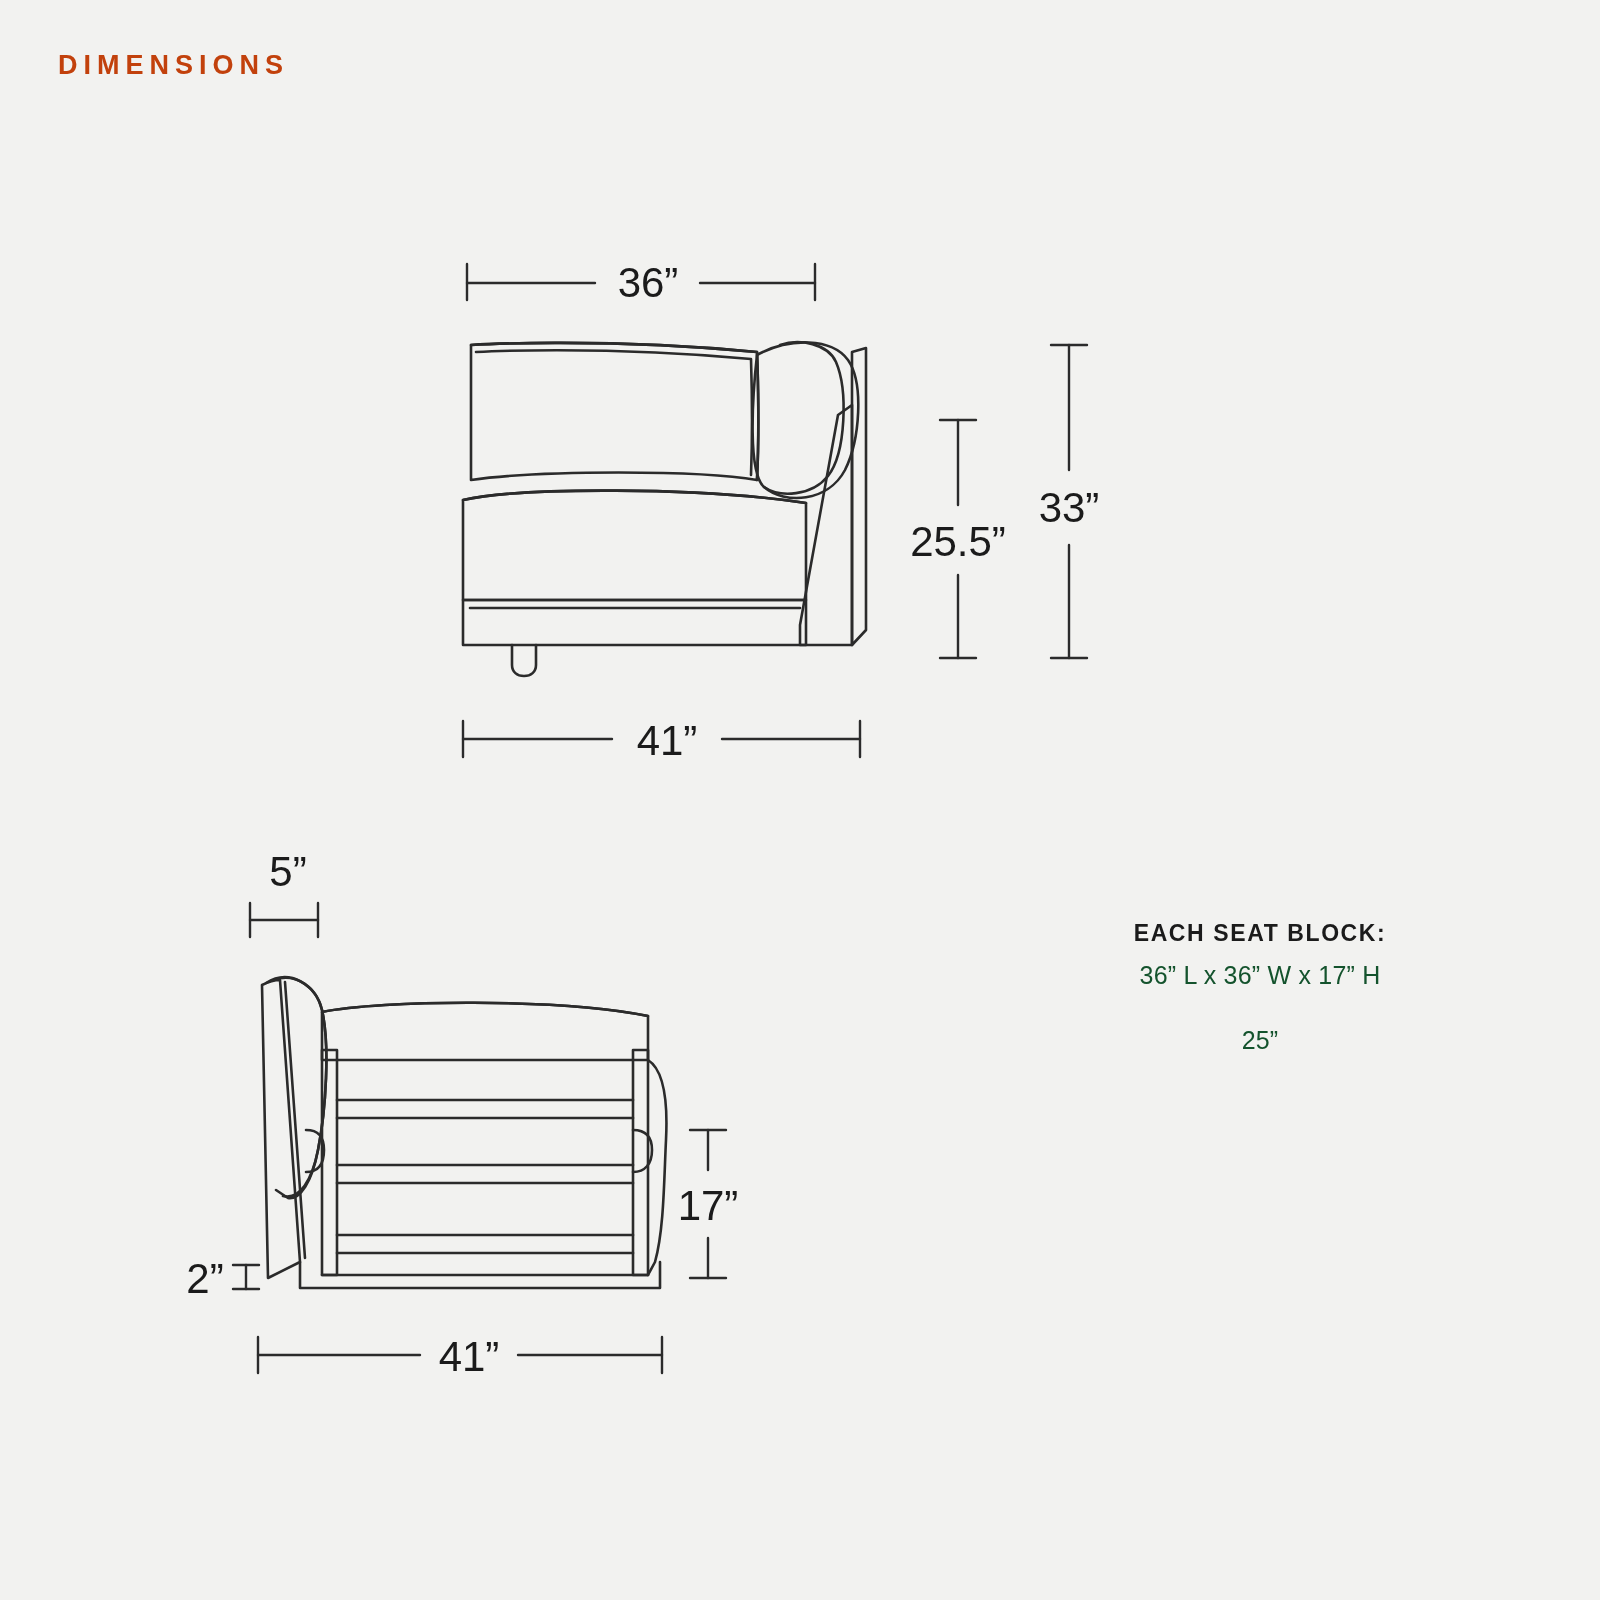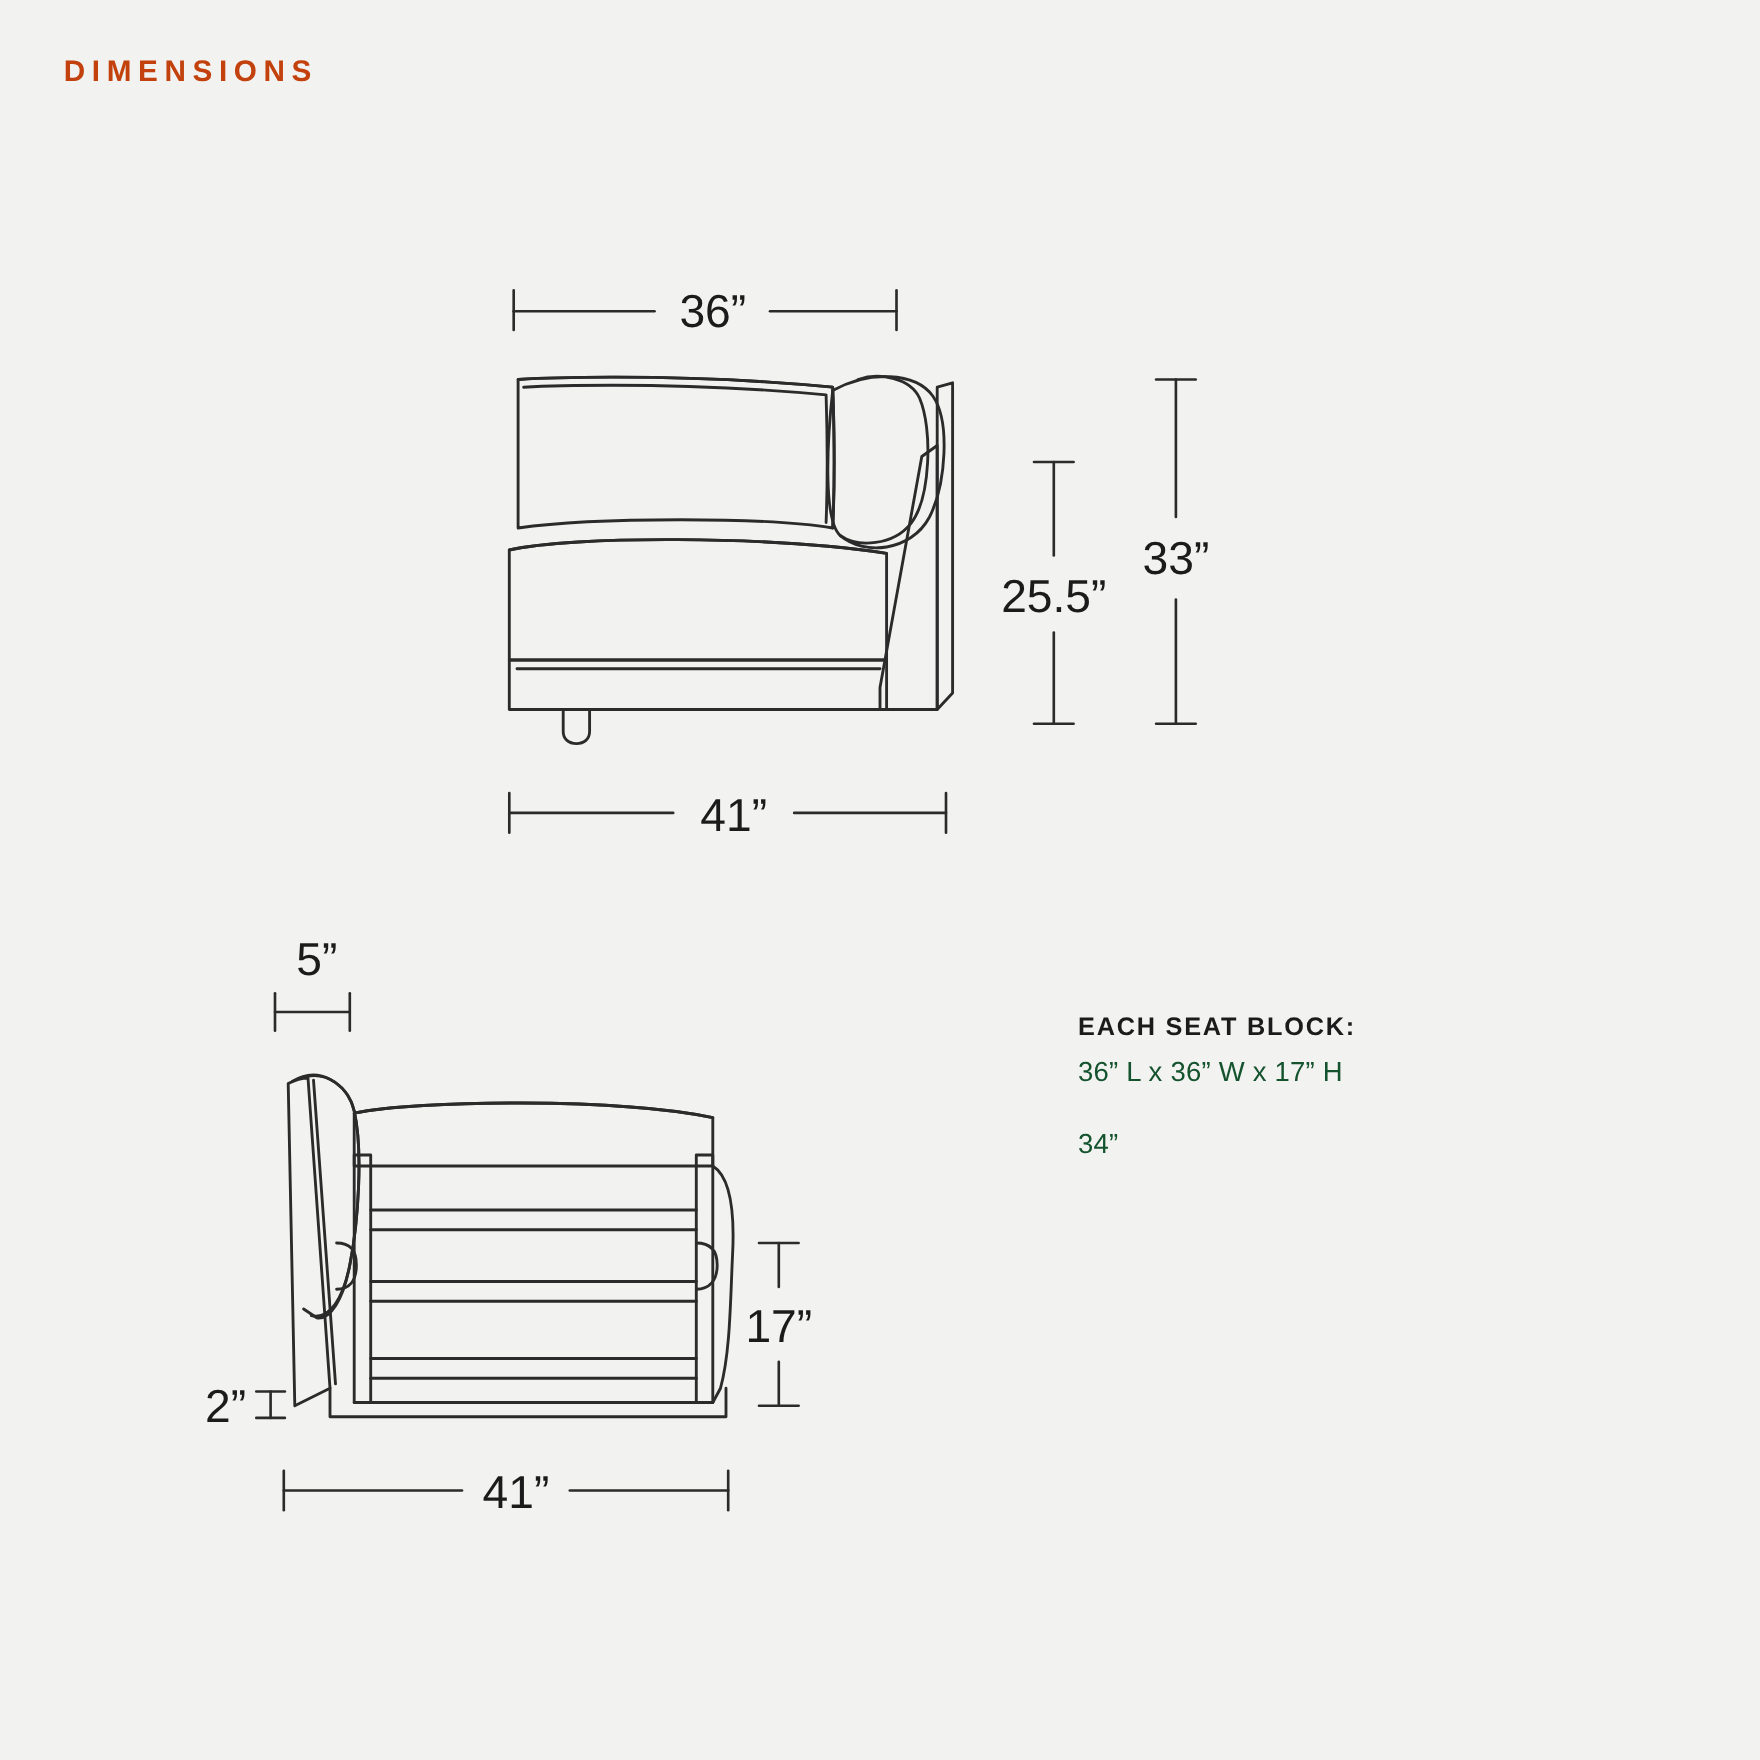--- a/index.html
+++ b/index.html
@@ -37,20 +37,21 @@
   }
   .dim-label {
     font-family: "Liberation Sans", sans-serif;
     fill: #1b1b1b;
   }
   .specs {
     position: absolute;
     left: 980px;
     top: 920px;
     width: 560px;
+    text-align: center;
   }
   .spec-group {
     margin-bottom: 36px;
   }
   .spec-head {
     font-size: 23px;
     font-weight: bold;
     letter-spacing: 1.6px;
     color: #1b1b1b;
     margin-bottom: 14px;
@@ -190,19 +191,19 @@
   </svg>
 
   <div class="specs">
 
     <div class="spec-group">
       <div class="spec-head">EACH SEAT BLOCK:</div>
       <div class="spec-line">36” L x 36” W x 17” H</div>
     </div>
 
     <div class="spec-group">
-      <div class="spec-line">34”</div>
+      <div class="spec-line">25”</div>
     </div>
 
 
   </div>
 
 </div>
 
 </body></html>

